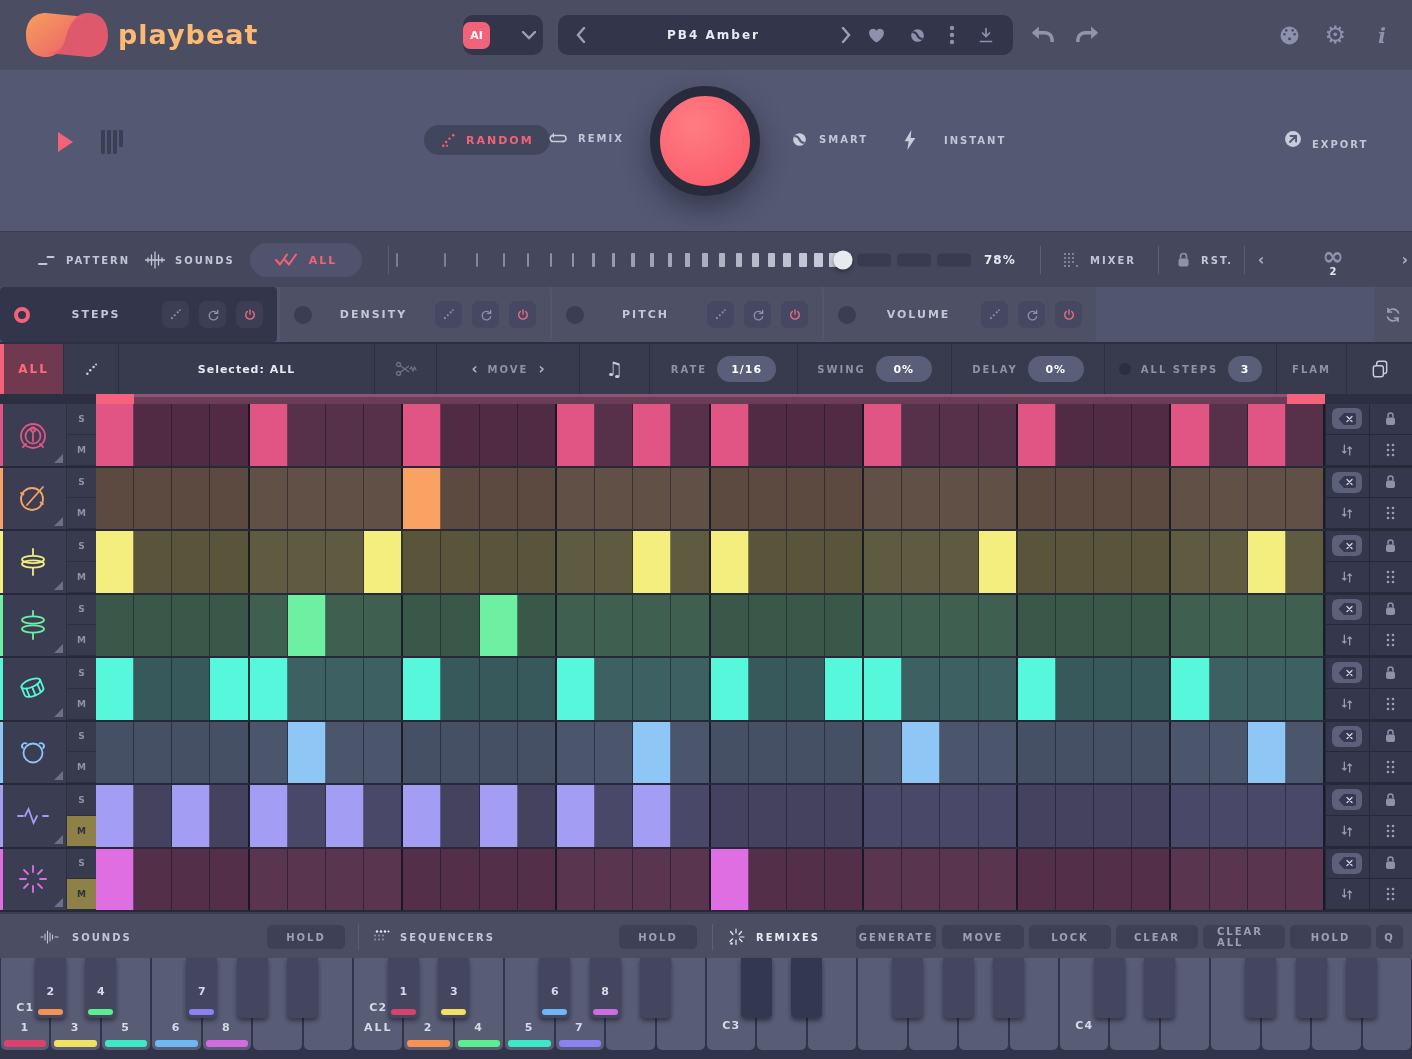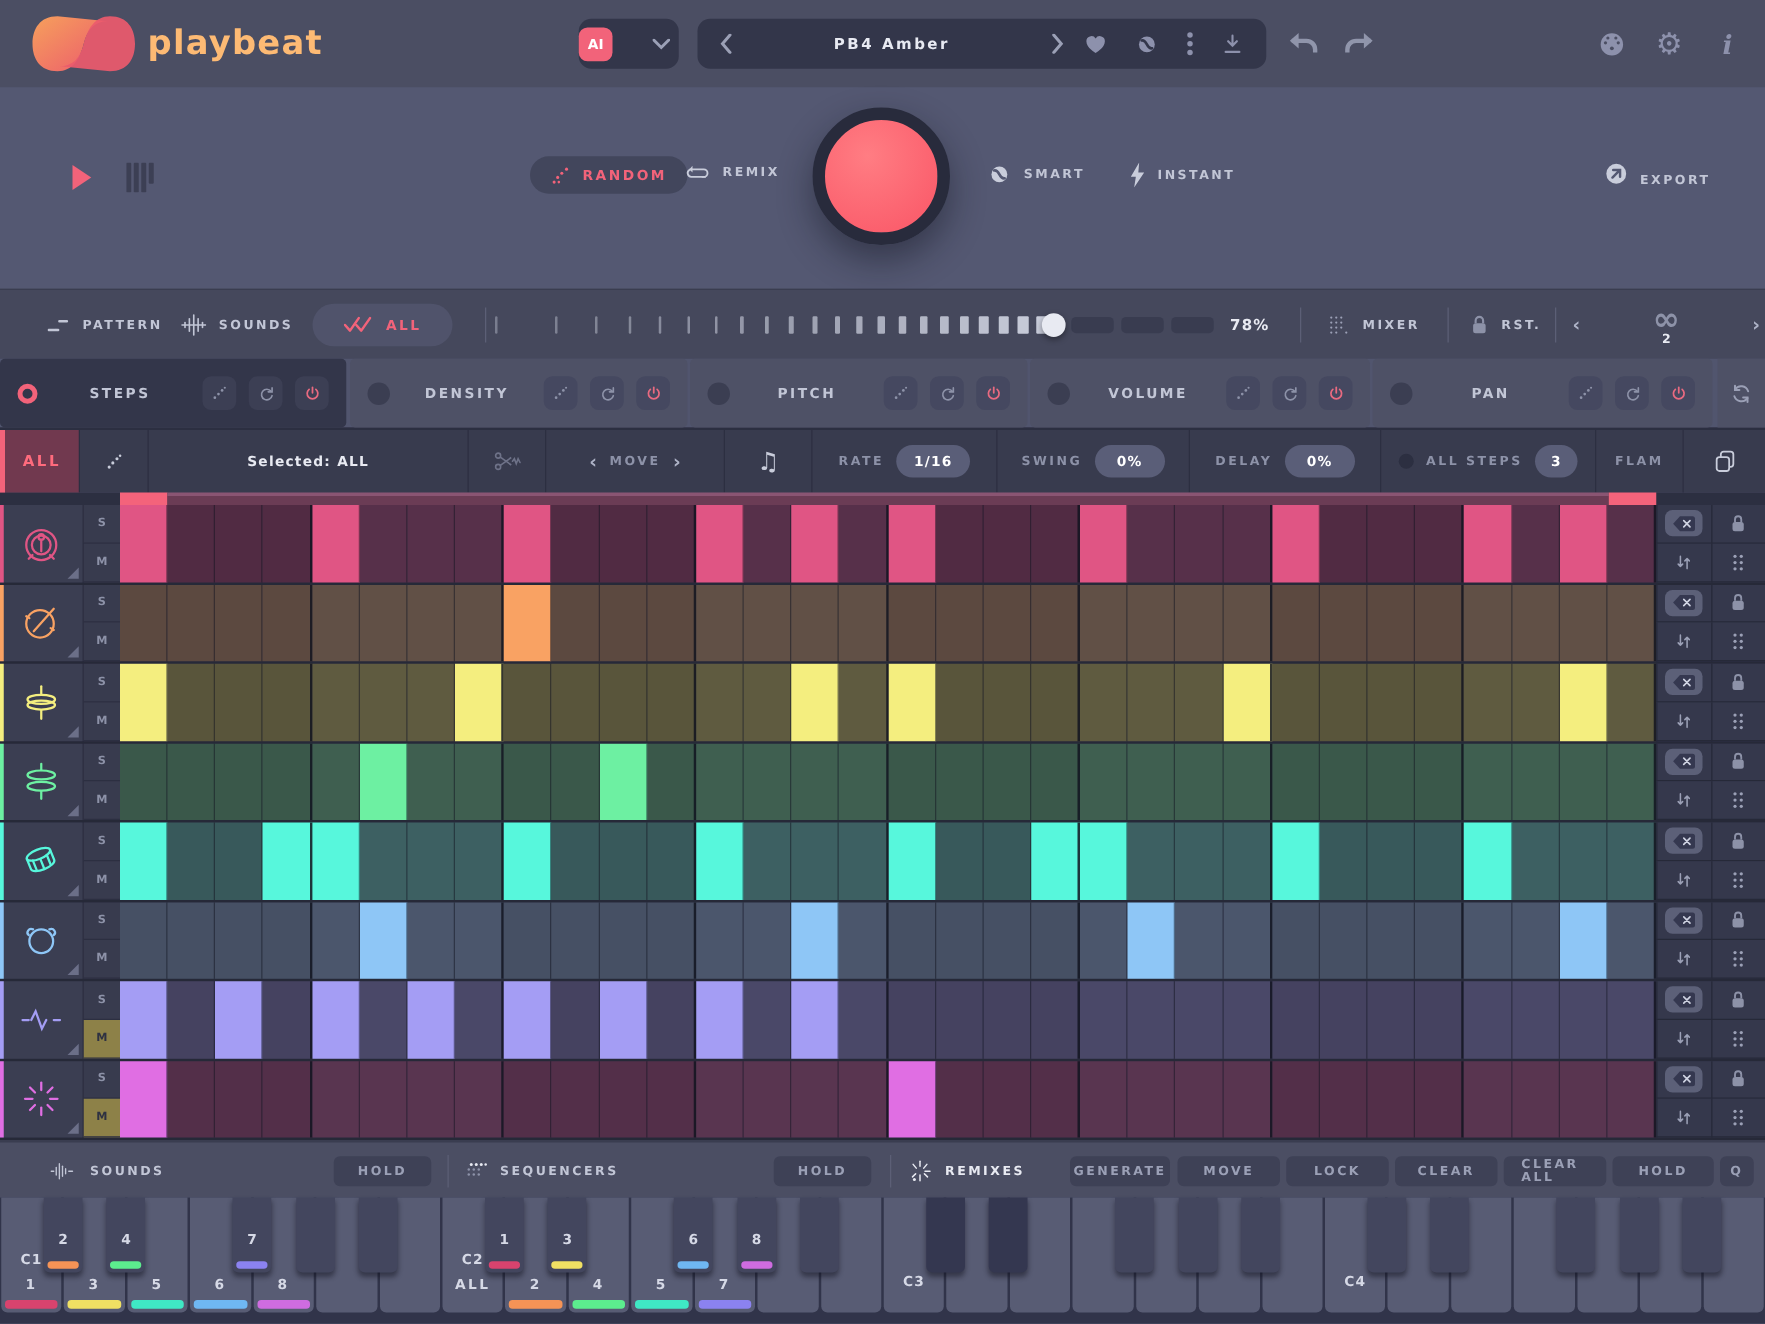--- a/index.html
+++ b/index.html
@@ -38,21 +38,21 @@
   .hero .lefticons { position:absolute; left:58px; top:60px; display:flex; gap:28px; align-items:center; }
   .tri-red { width:0; height:0; border-left:15px solid #f2637a; border-top:10px solid transparent; border-bottom:10px solid transparent; }
   .randompill { position:absolute; left:424px; top:55px; height:30px; padding:0 16px; background:#42465c; border-radius:15px;
                 display:flex; align-items:center; gap:9px; }
   .randompill span { color:#f2637a; font-size:11px; font-weight:bold; letter-spacing:2px; }
   .remixgrp { position:absolute; left:548px; top:60px; display:flex; align-items:center; gap:10px; }
   .bigbtn { position:absolute; left:650px; top:16px; width:110px; height:110px; border-radius:50%;
             background:radial-gradient(circle at 38% 32%, #ff7d83, #fb5f6d 75%);
             border:10px solid #282b3c; box-shadow:0 12px 28px rgba(15,17,28,.45); }
   .smartgrp { position:absolute; left:790px; top:60px; display:flex; align-items:center; gap:10px; }
-  .instantgrp { position:absolute; left:903px; top:60px; display:flex; align-items:center; gap:9px; }
+  .instantgrp { position:absolute; left:903px; top:60px; display:flex; align-items:center; gap:27px; }
   .exportgrp { position:absolute; left:1282px; top:58px; display:flex; align-items:flex-end; gap:8px; }
 
   
   .patternbar { position:relative; height:56px; background:#45485c; border-top:1px solid #3a3d50; border-bottom:2px solid #30334600; }
   .pb-item { position:absolute; top:0; height:56px; display:flex; align-items:center; gap:10px; }
   .allpill { position:absolute; left:250px; top:11px; width:112px; height:34px; background:#50536b; border-radius:17px;
              display:flex; align-items:center; justify-content:center; gap:10px; }
   .allpill span { color:#f2637a; font-size:11px; font-weight:bold; letter-spacing:2px; }
   .vdiv { position:absolute; top:14px; height:28px; width:1px; background:#5c5f76; }
   #ticks { position:absolute; left:410px; top:0; width:555px; height:56px; }
@@ -444,46 +444,20 @@
       <div class="mini">
           <svg width="14" height="14" viewBox="0 0 36 36">
             <path d="M18 5v11" stroke="#e86a80" stroke-width="3.6" stroke-linecap="round"></path>
             <path d="M11 9a11 11 0 1 0 14 0" stroke="#e86a80" stroke-width="3.6" fill="none" stroke-linecap="round"></path>
           </svg>
         </div>
     </div>
     <div class="lane" style="left:824px;width:272px;">
       <div class="dotcircle"></div>
       <div class="title">VOLUME</div>
-      <div class="mini">
-          <svg width="13" height="13" viewBox="0 0 36 36">
-            <g fill="#8d92a8">
-              <circle cx="8" cy="28" r="3"></circle>
-              <circle cx="16" cy="20" r="3"></circle>
-              <circle cx="24" cy="12" r="3"></circle>
-              <circle cx="30" cy="6" r="2.4"></circle>
-            </g>
-          </svg>
-        </div>
-      <div class="mini">
-          <svg width="14" height="14" viewBox="0 0 36 36">
-            <path d="M28 13a11 11 0 1 0 2 9" stroke="#8d92a8" stroke-width="3.4" fill="none" stroke-linecap="round"></path>
-            <path d="M30 6v8h-8" fill="none" stroke="#8d92a8" stroke-width="3.4" stroke-linecap="round"></path>
-          </svg>
-        </div>
-      <div class="mini">
-          <svg width="14" height="14" viewBox="0 0 36 36">
-            <path d="M18 5v11" stroke="#e86a80" stroke-width="3.6" stroke-linecap="round"></path>
-            <path d="M11 9a11 11 0 1 0 14 0" stroke="#e86a80" stroke-width="3.6" fill="none" stroke-linecap="round"></path>
-          </svg>
-        </div>
-    </div>
-    <div class="lane" style="left:1098px;width:272px;">
-      <div class="dotcircle"></div>
-      <div class="title">PAN</div>
       <div class="mini">
           <svg width="13" height="13" viewBox="0 0 36 36">
             <g fill="#8d92a8">
               <circle cx="8" cy="28" r="3"></circle>
               <circle cx="16" cy="20" r="3"></circle>
               <circle cx="24" cy="12" r="3"></circle>
               <circle cx="30" cy="6" r="2.4"></circle>
             </g>
           </svg>
         </div>

